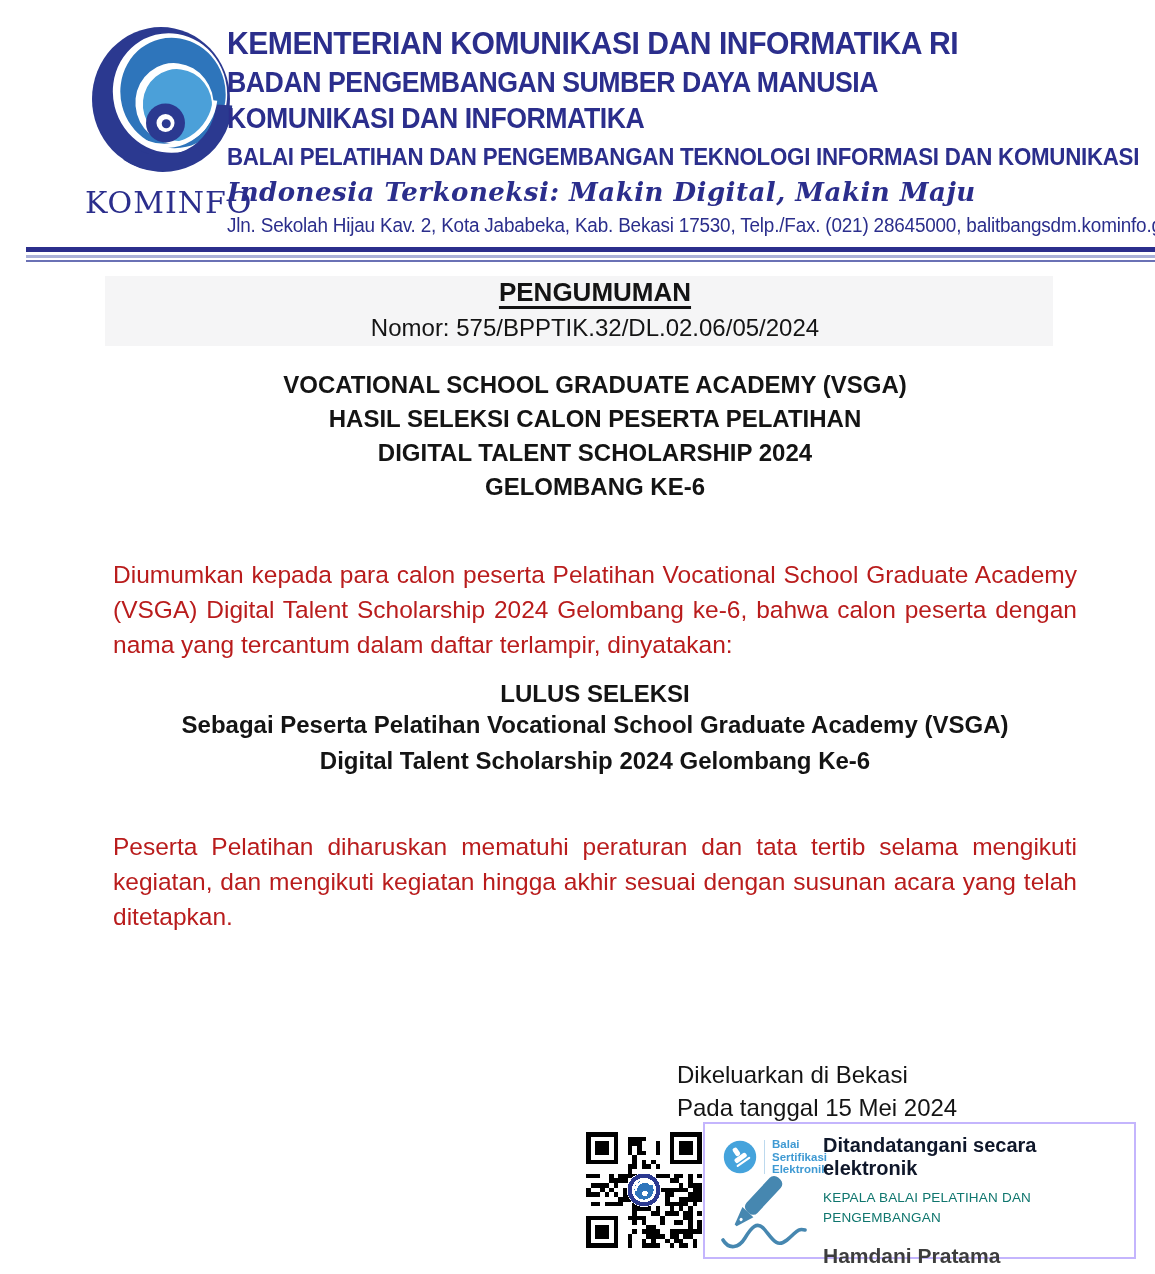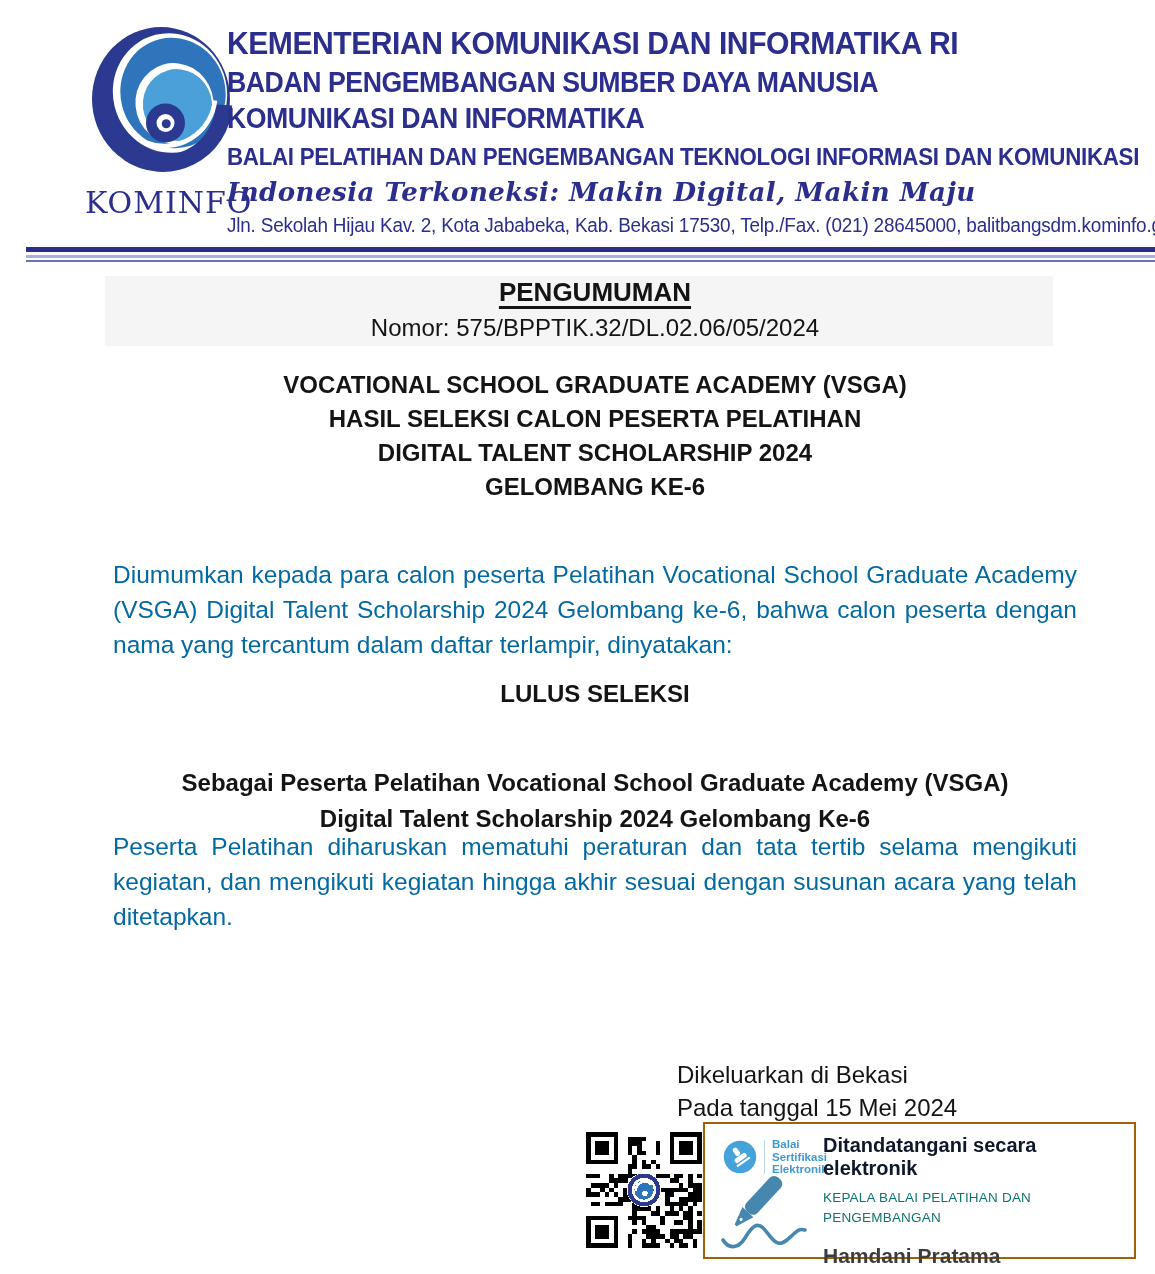--- a/index.html
+++ b/index.html
@@ -30,33 +30,33 @@
   .divider .d5{height:2px;background:#6a71b5;}
 
   
   .title-bg{position:absolute;left:105px;top:276px;width:948px;height:70px;background:#f5f5f6;}
   .center-col{position:absolute;left:113px;width:964px;text-align:center;}
   .doc-title{top:277px;font-size:26px;font-weight:bold;}
   .doc-title span{text-decoration:underline;text-decoration-thickness:3px;text-underline-offset:5px;}
   .doc-number{top:314px;font-size:24px;}
   .about-block{top:368px;font-size:24px;font-weight:bold;line-height:34px;}
   .para{position:absolute;left:113px;width:964px;font-size:24.5px;line-height:35px;
-        text-align:justify;color:#0369a1;}
+        text-align:justify;color:#b91c1c;}
   .para1{top:557px;}
   .result{top:680px;font-size:24px;font-weight:bold;}
-  .result-detail{top:765px;font-size:24px;font-weight:bold;line-height:36px;}
+  .result-detail{top:707px;font-size:24px;font-weight:bold;line-height:36px;}
   .para2{top:829px;}
 
   
   .issued{position:absolute;left:677px;top:1058px;font-size:24px;line-height:33px;}
 
   
   .qr{position:absolute;left:586px;top:1132px;width:116px;height:116px;}
   .sig-box{position:absolute;left:703px;top:1122px;width:429px;height:133px;
-           border:2px solid #a16207;background:#fff;}
+           border:2px solid #c4b5fd;background:#fff;}
   .bse{position:absolute;left:17px;top:14px;display:flex;align-items:center;}
   .bse svg{width:36px;height:36px;}
   .bse .sep{width:1px;height:34px;background:#bcd9ee;margin:0 7px 0 6px;}
   .bse-text{color:#3f9ad3;font-size:11.5px;font-weight:bold;line-height:12.5px;}
   .pen{position:absolute;left:8px;top:48px;width:100px;height:82px;}
   .sig-text{position:absolute;left:118px;top:10px;width:300px;}
   .sig-bold{font-size:20px;font-weight:bold;color:#0f172a;margin-bottom:8px;}
   .sig-gray{font-size:13.5px;color:#0f766e;letter-spacing:0.2px;line-height:20px;}
   .sig-name{font-size:21px;font-weight:bold;color:#3d3d3d;margin-top:16px;}
 </style>

